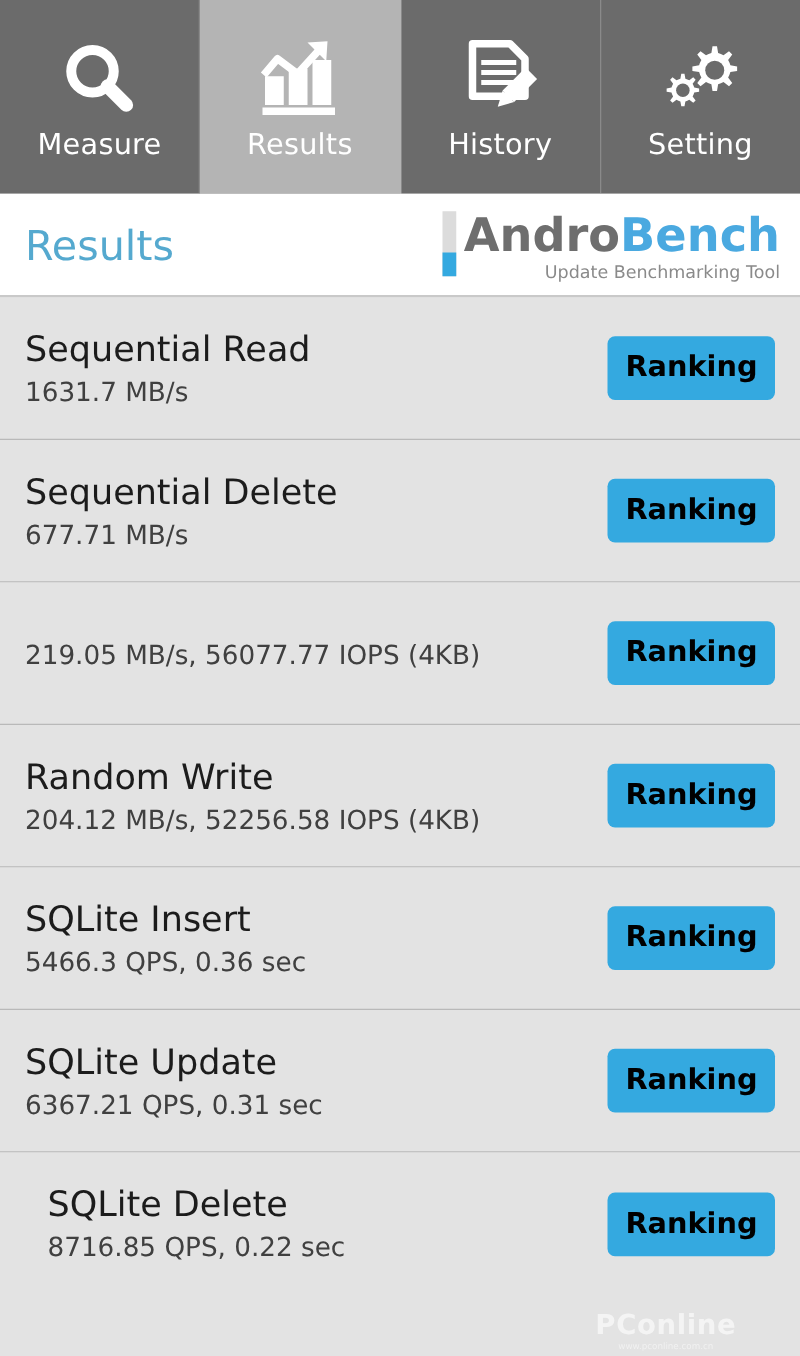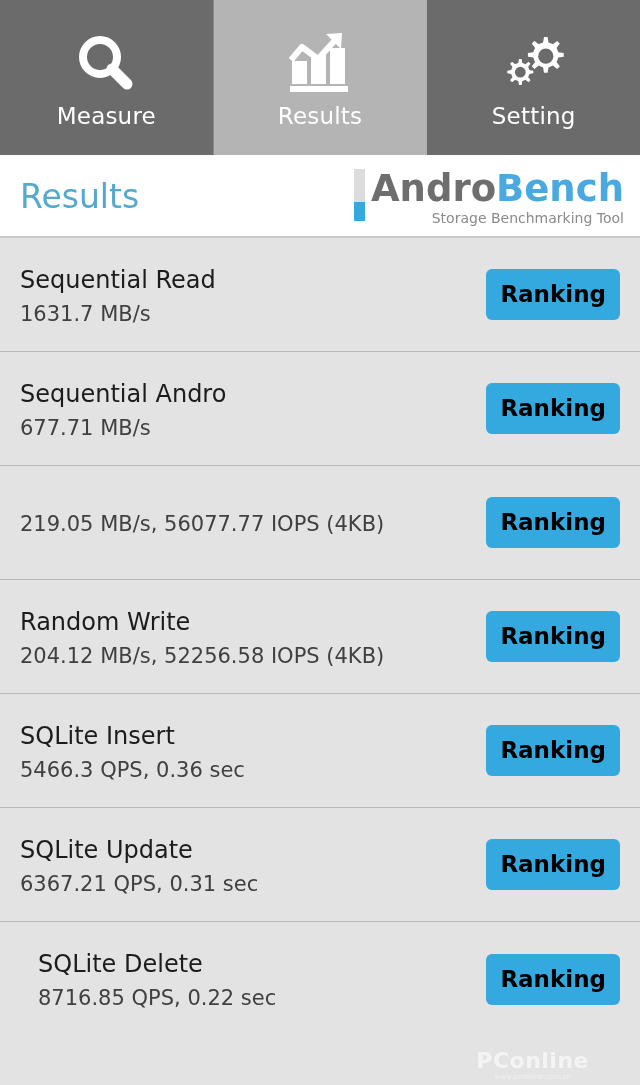--- a/index.html
+++ b/index.html
@@ -77,21 +77,21 @@
     height:114px;
     border-bottom:1px solid #b9b9b9;
     display:flex; align-items:center;
     padding:0 20px;
     background:#e3e3e3;
   }
   .result-row:last-child { border-bottom:none;padding-left:38px; }
   .result-info { flex:1 1 auto; }
   .result-name {
     color:#1c1c1c;
-    font-size:24px;
+    font-size:28px;
     font-weight:400;
     line-height:36px;
     font-family:"DejaVu Sans", sans-serif;
   }
   .result-value {
     color:#404040;
     font-size:21px;
     line-height:28px;
     margin-top:2px;
     font-family:"DejaVu Sans", sans-serif;
@@ -151,20 +151,35 @@
           <rect x="25" y="24" width="15" height="29" fill="#fff"></rect>
           <rect x="44" y="17" width="15" height="36" fill="#fff"></rect>
           <rect x="4" y="55" width="58" height="6" fill="#fff"></rect>
           <path d="M5 29 L16 16 L32 28 L52 6" fill="none" stroke="#fff" stroke-width="6" stroke-linejoin="round"></path>
           <path d="M40 3 L56 2 L55 18 Z" fill="#fff"></path>
         </svg>
       </span>
       <span class="nav-label">Results</span>
     </div>
 
+    <div class="nav-tab">
+      <span class="nav-icon">
+        <svg width="64" height="64" viewBox="0 0 64 64">
+          <path d="M10 4 H40 L52 16 V46 H10 Z" fill="none" stroke="#fff" stroke-width="6" stroke-linejoin="round"></path>
+          <rect x="17" y="17" width="28" height="4" fill="#fff"></rect>
+          <rect x="17" y="25" width="28" height="4" fill="#fff"></rect>
+          <rect x="17" y="33" width="28" height="4" fill="#fff"></rect>
+          <g transform="rotate(45 44 40)">
+            <rect x="38" y="22" width="13" height="26" fill="#fff"></rect>
+            <path d="M38 48 L44.5 60 L51 48 Z" fill="#fff"></path>
+          </g>
+        </svg>
+      </span>
+      <span class="nav-label">History</span>
+    </div>
 
     <div class="nav-tab">
       <span class="nav-icon">
         <svg width="70" height="64" viewBox="0 0 70 64">
           <g fill="#fff">
             <path d="M45 6 l3.6 .0 .9 5.4 a16 16 0 0 1 4.3 1.8 l4.4-3.3 2.6 2.6 -3.3 4.4 a16 16 0 0 1 1.8 4.3 l5.4 .9 0 3.6 -5.4 .9 a16 16 0 0 1 -1.8 4.3 l3.3 4.4 -2.6 2.6 -4.4-3.3 a16 16 0 0 1 -4.3 1.8 l-.9 5.4 -3.6 0 -.9-5.4 a16 16 0 0 1 -4.3-1.8 l-4.4 3.3 -2.6-2.6 3.3-4.4 a16 16 0 0 1 -1.8-4.3 l-5.4-.9 0-3.6 5.4-.9 a16 16 0 0 1 1.8-4.3 l-3.3-4.4 2.6-2.6 4.4 3.3 a16 16 0 0 1 4.3-1.8 z"></path>
             <circle cx="46.8" cy="25.2" r="7.6" fill="#6b6b6b"></circle>
             <path d="M20 28 l2.6 0 .7 3.9 a11.5 11.5 0 0 1 3.1 1.3 l3.2-2.4 1.9 1.9 -2.4 3.2 a11.5 11.5 0 0 1 1.3 3.1 l3.9 .7 0 2.6 -3.9 .7 a11.5 11.5 0 0 1 -1.3 3.1 l2.4 3.2 -1.9 1.9 -3.2-2.4 a11.5 11.5 0 0 1 -3.1 1.3 l-.7 3.9 -2.6 0 -.7-3.9 a11.5 11.5 0 0 1 -3.1-1.3 l-3.2 2.4 -1.9-1.9 2.4-3.2 a11.5 11.5 0 0 1 -1.3-3.1 l-3.9-.7 0-2.6 3.9-.7 a11.5 11.5 0 0 1 1.3-3.1 l-2.4-3.2 1.9-1.9 3.2 2.4 a11.5 11.5 0 0 1 3.1-1.3 z"></path>
             <circle cx="21.3" cy="41.2" r="5.4" fill="#6b6b6b"></circle>
           </g>
@@ -176,38 +191,38 @@
   </div>
 
   <div class="header">
     <div class="page-title">Results</div>
     <div class="logo-block">
       <div class="logo-bar"></div>
       <div class="logo-text-wrap">
         <div class="logo-word">
           <span class="logo-andro">Andro</span><span class="logo-bench">Bench</span>
         </div>
-        <div class="logo-tag">Storage Benchmarking Tool</div>
+        <div class="logo-tag">Update Benchmarking Tool</div>
       </div>
     </div>
   </div>
 
   <div class="results-list">
 
     <div class="result-row">
       <div class="result-info">
         <div class="result-name">Sequential Read</div>
         <div class="result-value">1631.7 MB/s</div>
       </div>
       <button class="ranking-btn">Ranking</button>
     </div>
 
     <div class="result-row">
       <div class="result-info">
-        <div class="result-name">Sequential Andro</div>
+        <div class="result-name">Sequential Delete</div>
         <div class="result-value">677.71 MB/s</div>
       </div>
       <button class="ranking-btn">Ranking</button>
     </div>
 
     <div class="result-row">
       <div class="result-info">
         <div class="result-value">219.05 MB/s, 56077.77 IOPS (4KB)</div>
       </div>
       <button class="ranking-btn">Ranking</button>

